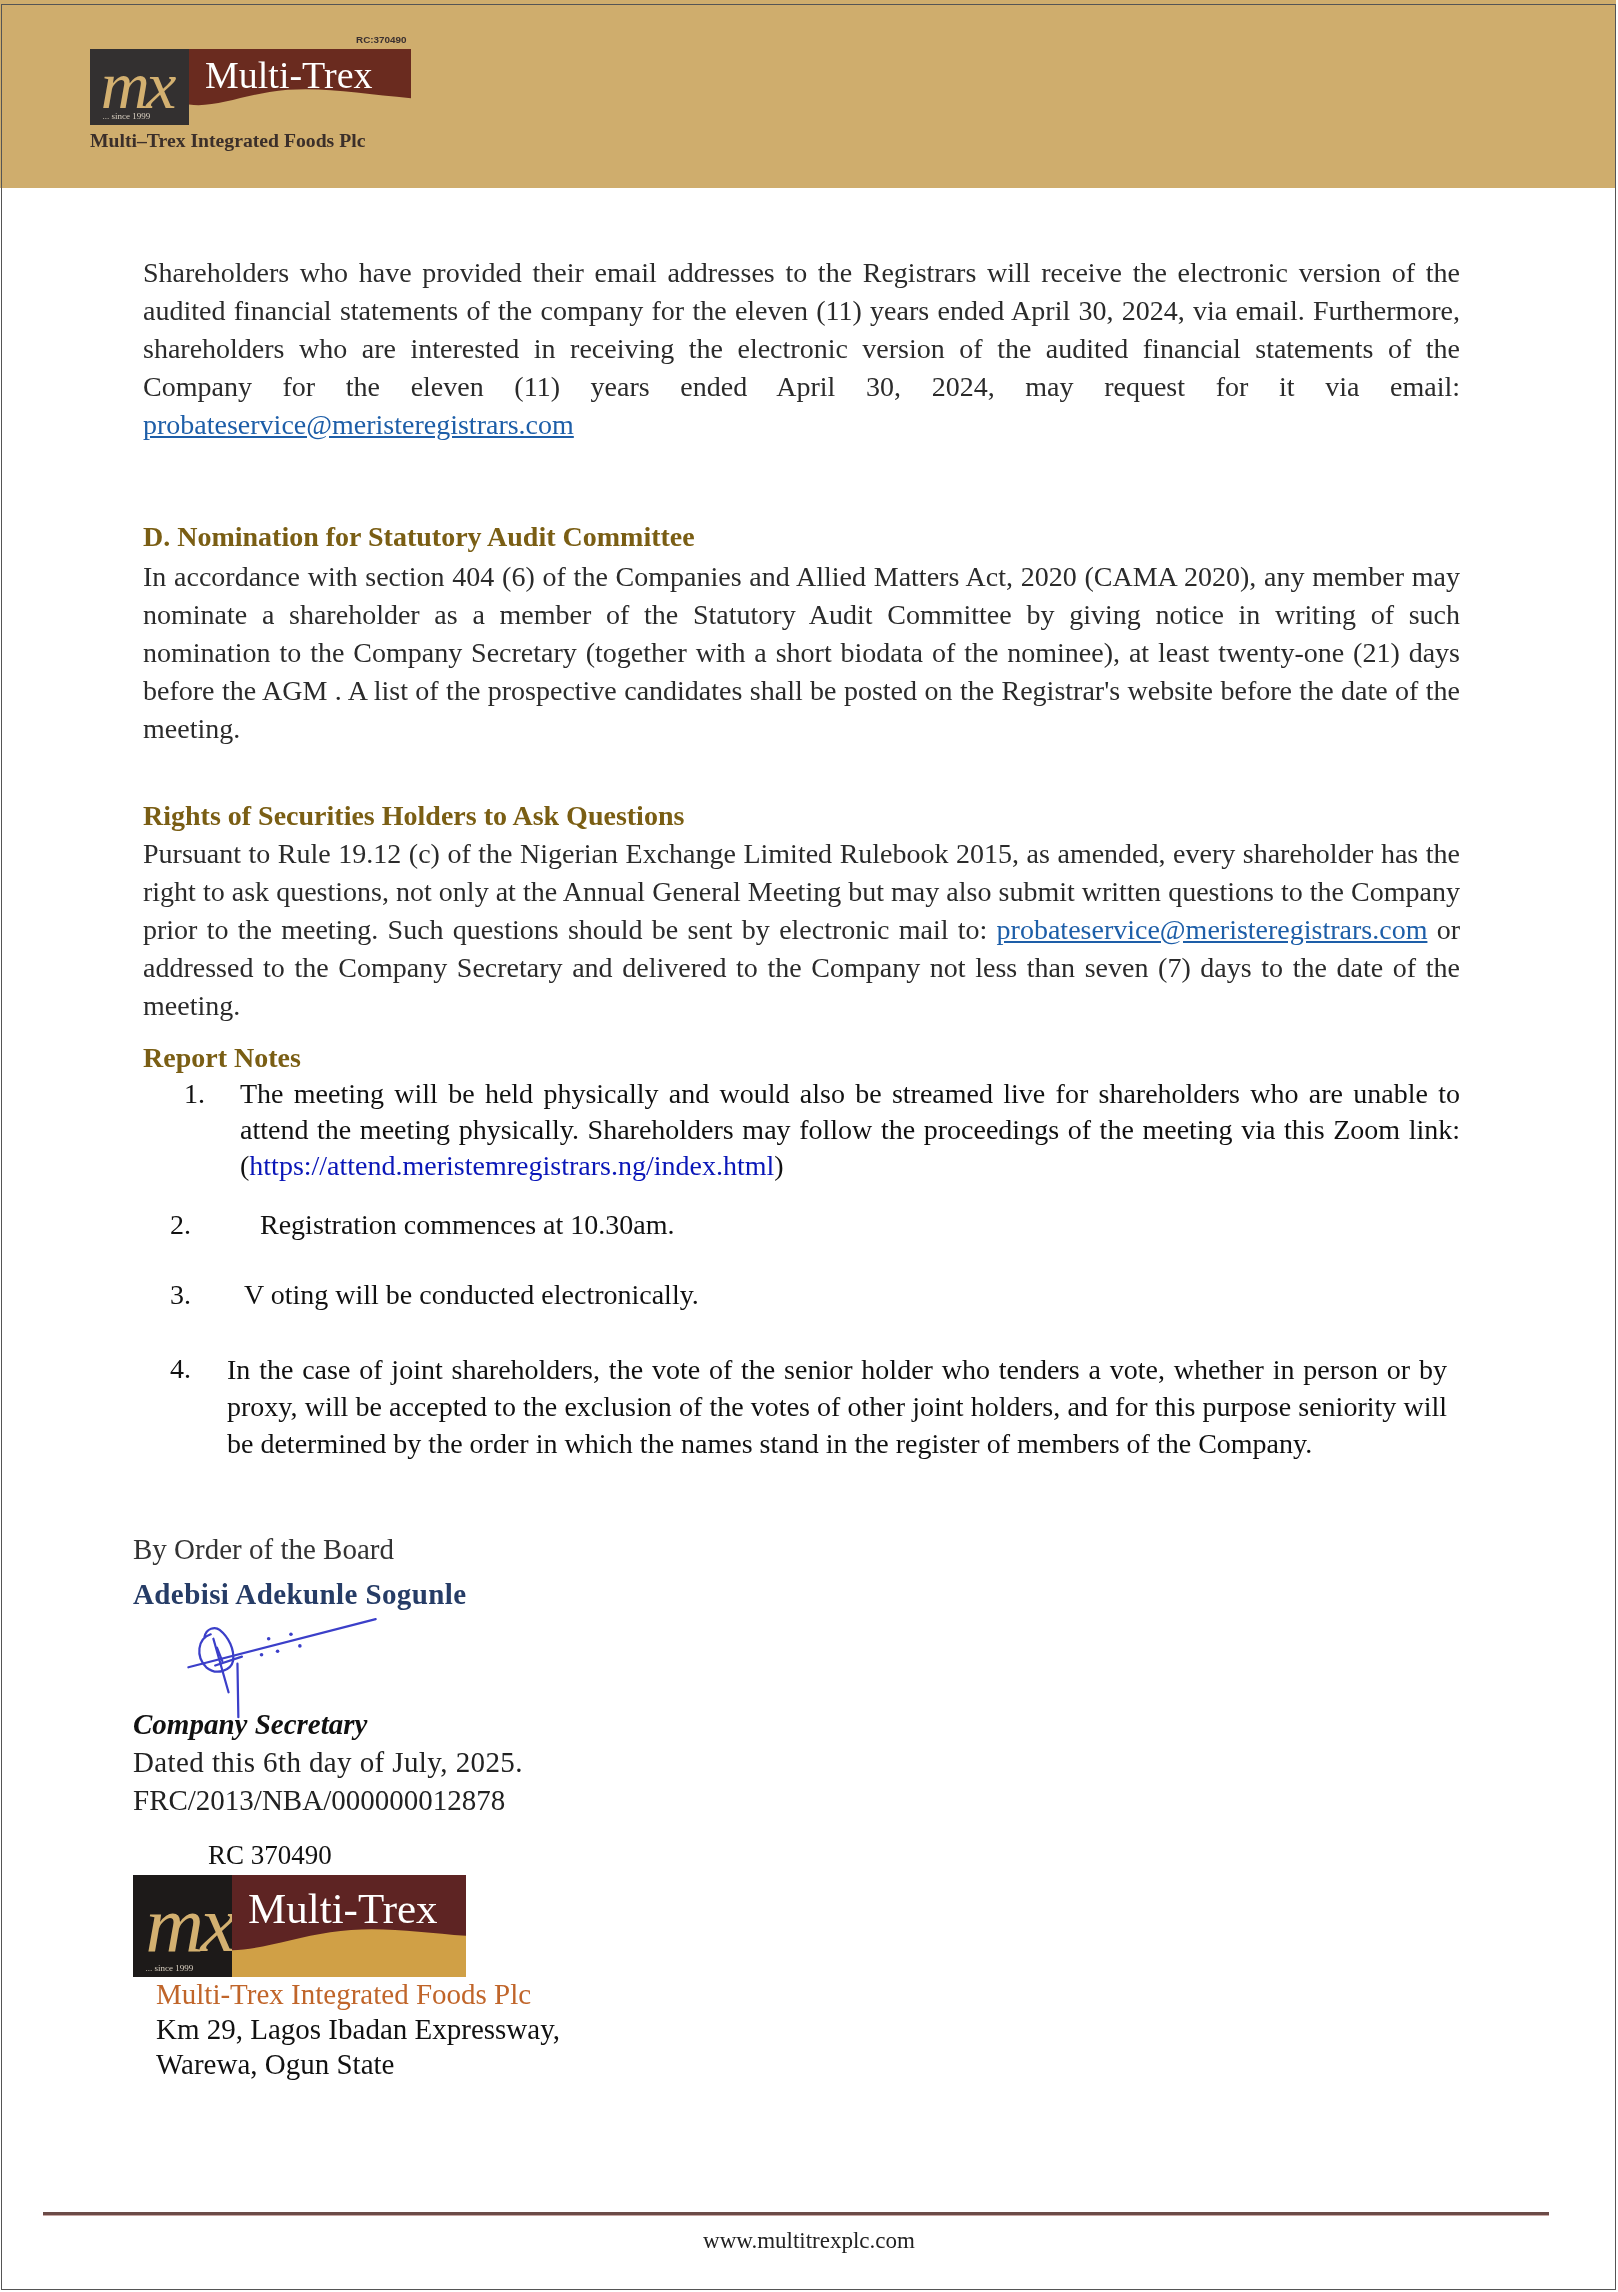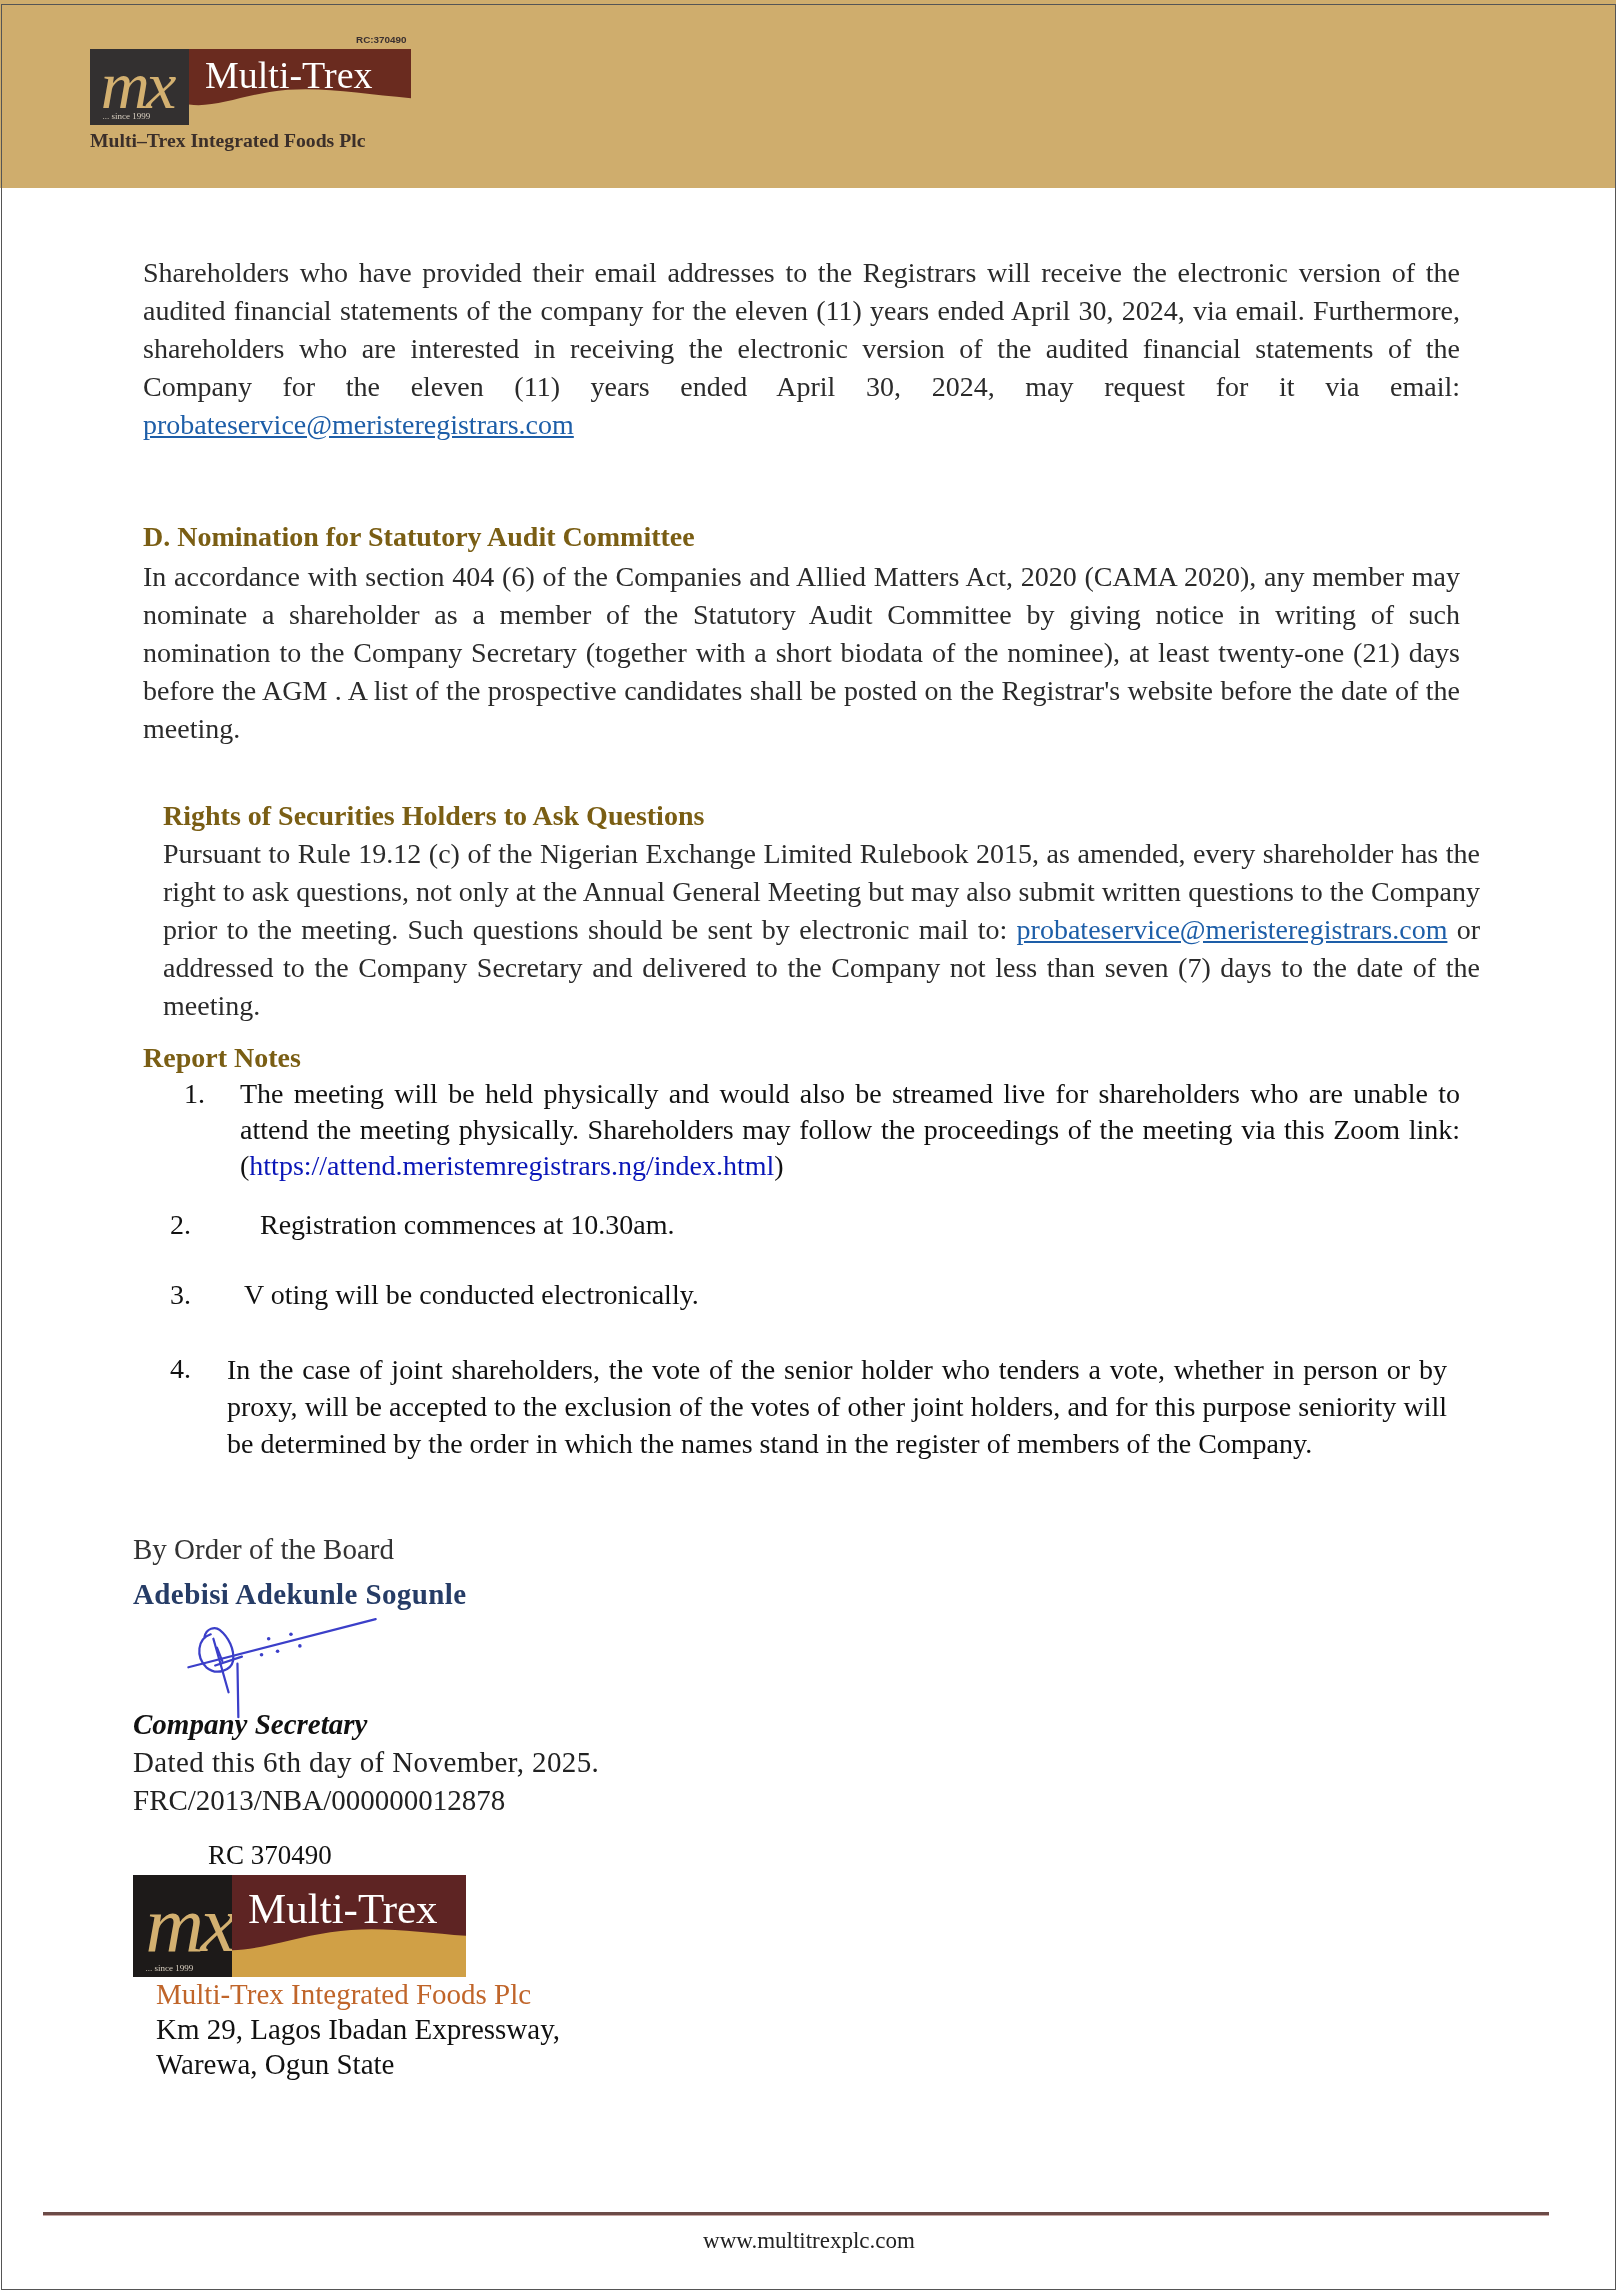--- a/index.html
+++ b/index.html
@@ -64,21 +64,21 @@
   <div class="para">
     <span>Shareholders who have provided their email addresses to the Registrars will receive the electronic version of the audited financial statements of the company for the eleven (11) years ended April 30, 2024, via email. Furthermore, shareholders who are interested in receiving the electronic version of the audited financial statements of the Company for the eleven (11) years ended April 30, 2024, may request for it via email: </span><a class="link">probateservice@meristeregistrars.com</a>
   </div>
 </div>
 
 <div class="content" style="top:518px;">
   <div class="h" style="margin-bottom:2px;">D. Nomination for Statutory Audit Committee</div>
   <div class="para">In accordance with section 404 (6) of the Companies and Allied Matters Act, 2020 (CAMA 2020), any member may nominate a shareholder as a member of the Statutory Audit Committee by giving notice in writing of such nomination to the Company Secretary (together with a short biodata of the nominee), at least twenty-one (21)  days before the AGM . A list of the prospective candidates shall be posted on the Registrar's website before the date of the meeting.</div>
 </div>
 
-<div class="content" style="top:797px;margin-left:20px;">
+<div class="content" style="top:797px;">
   <div class="h">Rights of Securities Holders to Ask Questions</div>
   <div class="para">
     <span>Pursuant to Rule 19.12 (c) of the Nigerian Exchange Limited Rulebook 2015, as amended, every shareholder has the right to ask questions, not only at the Annual General Meeting but may also submit written questions to the Company prior to the meeting. Such questions should be sent by electronic mail to: </span><a class="link">probateservice@meristeregistrars.com</a><span> or addressed to the Company Secretary and delivered to the Company not less than seven (7) days to the date of the meeting.</span>
   </div>
 </div>
 
 <div class="content" style="top:1039px;">
   <div class="h">Report Notes</div>
 </div>
 
@@ -122,21 +122,21 @@
     <circle cx="100" cy="30" r="2"></circle>
       <circle cx="125" cy="25" r="2"></circle>
     <circle cx="92" cy="48" r="2"></circle>
       <circle cx="110" cy="44" r="2"></circle>
       <circle cx="135" cy="38" r="2"></circle>
   </g>
 </svg>
 
 <div class="sign-block" style="top:1705px;">
   <div class="company-sec">Company Secretary</div>
-  <div style="letter-spacing:0.4px;">Dated this 6th day of November, 2025.</div>
+  <div style="letter-spacing:0.4px;">Dated this 6th day of July, 2025.</div>
   <div>FRC/2013/NBA/000000012878</div>
 </div>
 
 <div style="position:absolute;left:208px;top:1840px;font-size:27px;color:#111;">RC 370490</div>
 <div class="footer-logo">
   <div class="logo-mx">
     <span class="mx">mx</span>
     <span class="since">... since 1999</span>
   </div>
   <div class="logo-brand">

